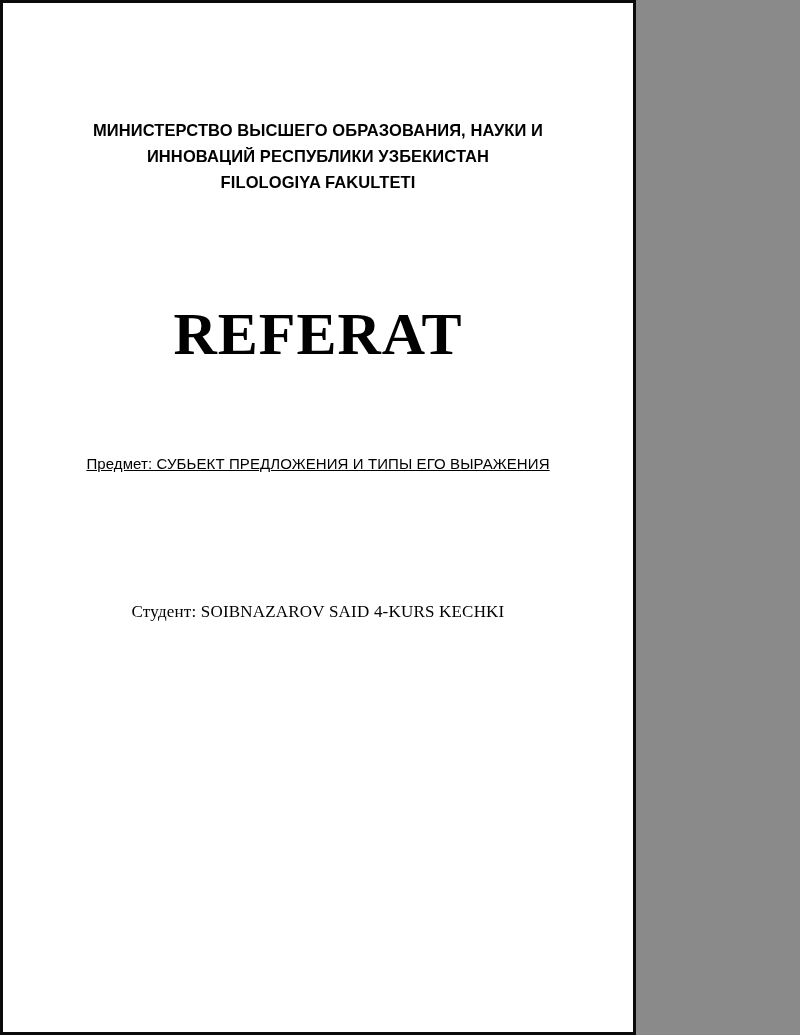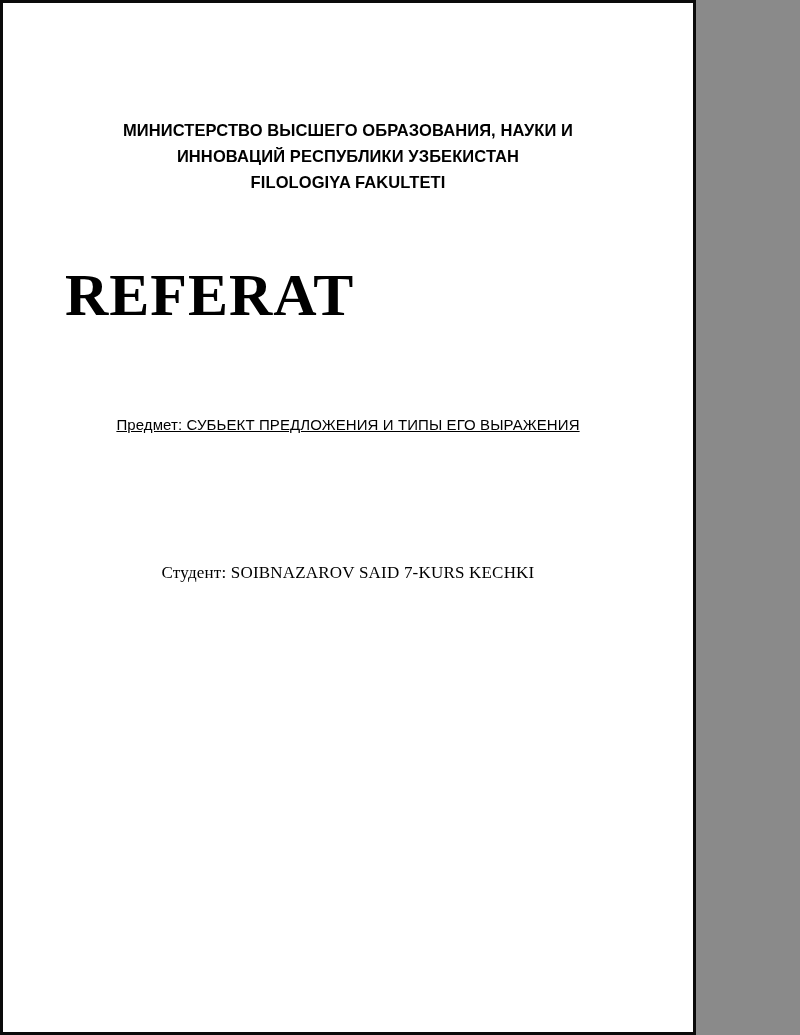--- a/index.html
+++ b/index.html
@@ -8,21 +8,21 @@
     background: #8a8a8a;
   }
   body {
     width: 800px;
     height: 1035px;
     overflow: hidden;
     font-family: "Liberation Serif", serif;
   }
   .page {
     position: relative;
-    width: 696px;
+    width: 636px;
     height: 1035px;
     box-sizing: border-box;
     background: #ffffff;
     border: 3px solid #0a0a0a;
     overflow: hidden;
   }
   .page-inner {
     position: absolute;
     left: 0;
     top: 0;
@@ -37,22 +37,22 @@
   }
   .header-line {
     font-family: "Liberation Sans", sans-serif;
     font-weight: bold;
     font-size: 16.5px;
     line-height: 26px;
     letter-spacing: 0.1px;
     color: #000000;
   }
   .title-block {
-    margin-top: 69px;
-    text-align: left;
+    margin-top: 108px;
+    text-align: center;
   }
   .doc-title {
     font-family: "Liberation Serif", serif;
     font-weight: bold;
     font-size: 60px;
     letter-spacing: 1px;
     color: #000000;
     line-height: 62px;
   }
   .subject-block {
@@ -104,18 +104,18 @@
 
     <div class="title-block">
       <div class="doc-title">REFERAT</div>
     </div>
 
     <div class="subject-block">
       <div class="subject-line">Предмет: СУБЬЕКТ ПРЕДЛОЖЕНИЯ И ТИПЫ  ЕГО  ВЫРАЖЕНИЯ</div>
     </div>
 
     <div class="student-block">
-      <div class="student-line">Студент: SOIBNAZAROV SAID 7-KURS KECHKI</div>
+      <div class="student-line">Студент: SOIBNAZAROV SAID 4-KURS KECHKI</div>
     </div>
 
 
   </div>
 </div>
 
 </body></html>

